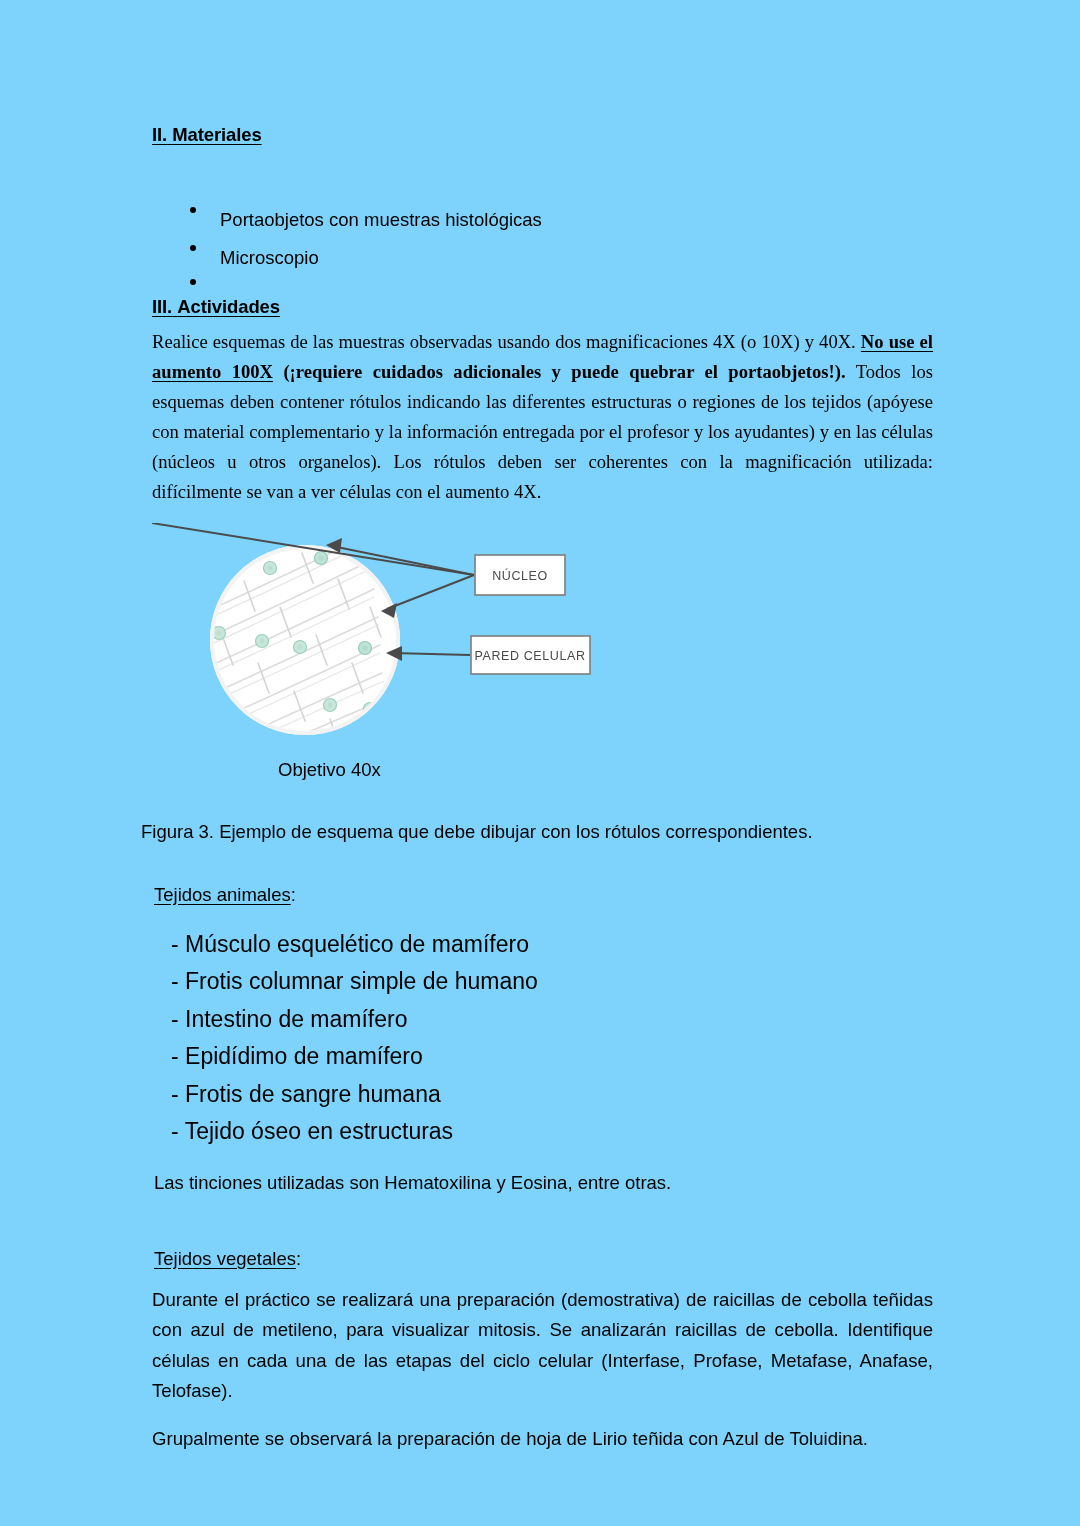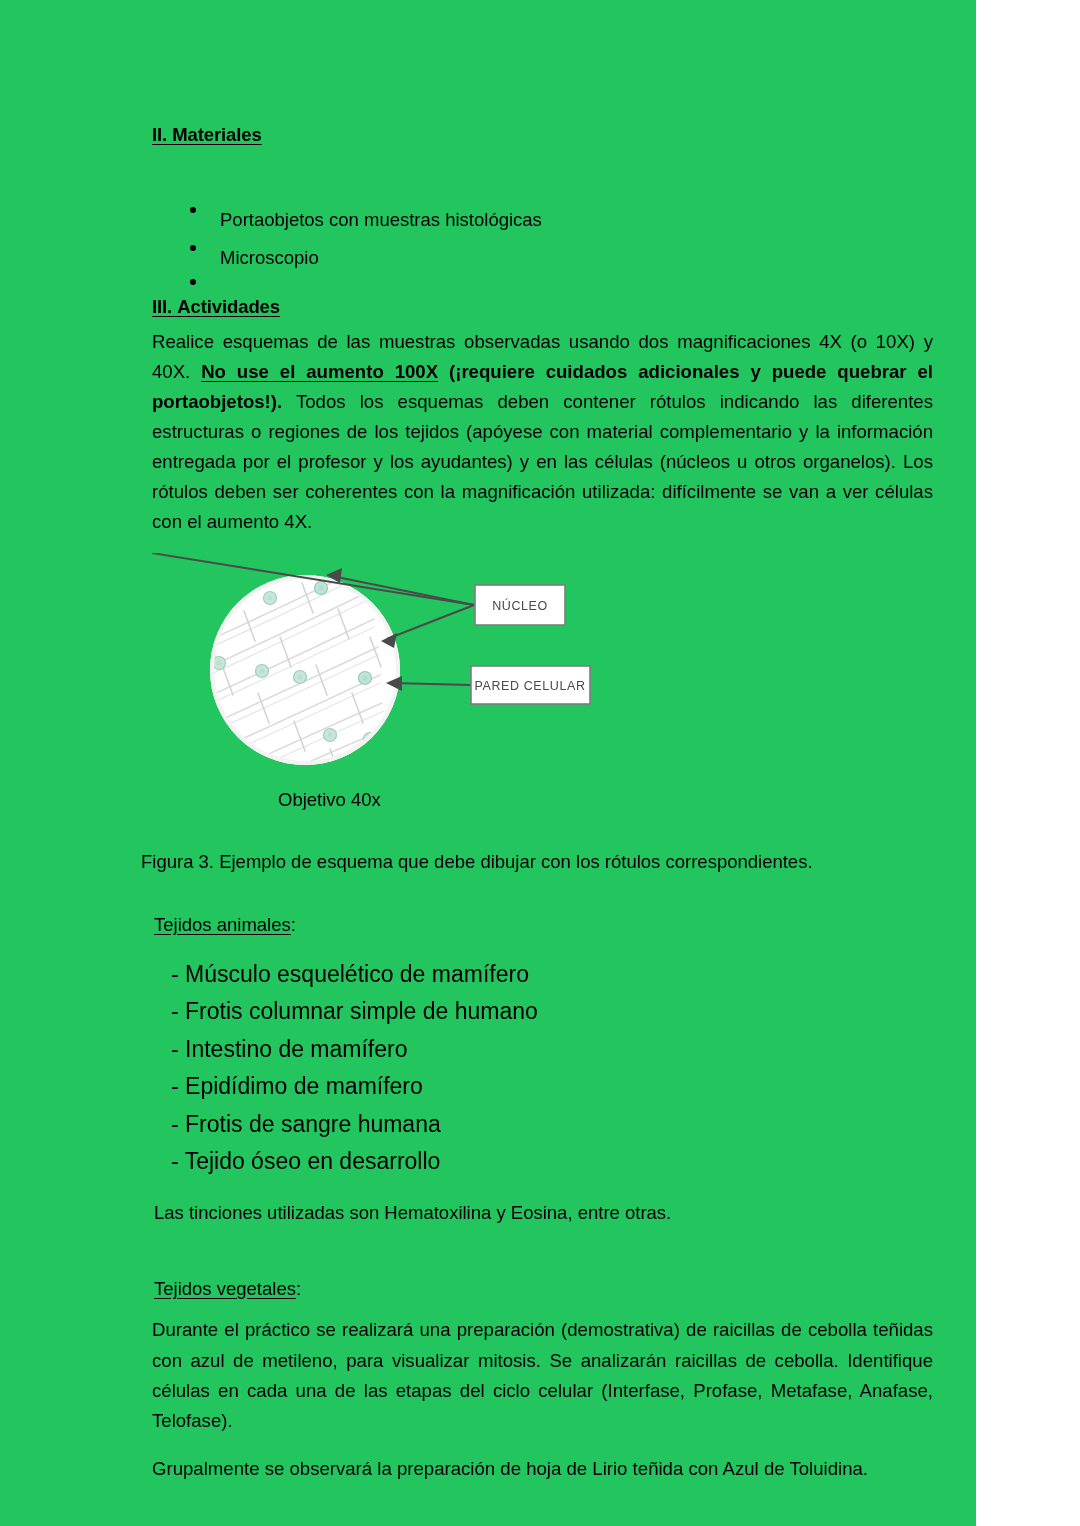--- a/index.html
+++ b/index.html
@@ -6,23 +6,23 @@
     margin: 0;
     padding: 0;
     background: #ffffff;
   }
   body {
     font-family: "Liberation Sans", sans-serif;
     color: #000000;
   }
   .page {
     position: relative;
-    width: 976px;
+    width: 1080px;
     height: 1526px;
-    background: #22c55e;
+    background: #7dd3fc;
     overflow: hidden;
     box-sizing: border-box;
   }
   .content {
     position: absolute;
     left: 152px;
     top: 0;
     width: 781px;
   }
 
@@ -70,21 +70,21 @@
   .para {
     font-size: 18.6px;
     line-height: 1.62;
     text-align: justify;
     text-justify: inter-word;
     margin: 0;
   }
   .para b { font-weight: bold; }
   .para .bu { font-weight: bold; text-decoration: underline; text-underline-offset: 3px; }
 
-  .p-actividades { margin-top: 9px; }
+  .p-actividades { margin-top: 9px; font-family: Liberation Serif, serif; }
 
   
   .figure-wrap {
     position: relative;
     margin-top: 16px;
     height: 300px;
     width: 781px;
   }
   .micro-svg { position: absolute; left: 0; top: 0; }
 
@@ -316,21 +316,21 @@
       <li>
           <span>- Intestino de mamífero</span>
         </li>
       <li>
           <span>- Epidídimo de mamífero</span>
         </li>
       <li>
           <span>- Frotis de sangre humana</span>
         </li>
       <li>
-          <span>- Tejido óseo en desarrollo</span>
+          <span>- Tejido óseo en estructuras</span>
         </li>
     </ul>
 
     <div class="note-line" style="margin-top:24px;">Las tinciones utilizadas son Hematoxilina y Eosina, entre otras.</div>
 
     <div class="subhead" style="margin-top:57px;">
       <span class="u">Tejidos vegetales</span><span>:</span>
     </div>
 
     <p class="para" style="margin-top:17px;">Durante el práctico se realizará una preparación (demostrativa) de raicillas de cebolla teñidas con azul de metileno, para visualizar mitosis. Se analizarán raicillas de cebolla. Identifique células en cada una de las etapas del ciclo celular (Interfase, Profase, Metafase, Anafase, Telofase).</p>

